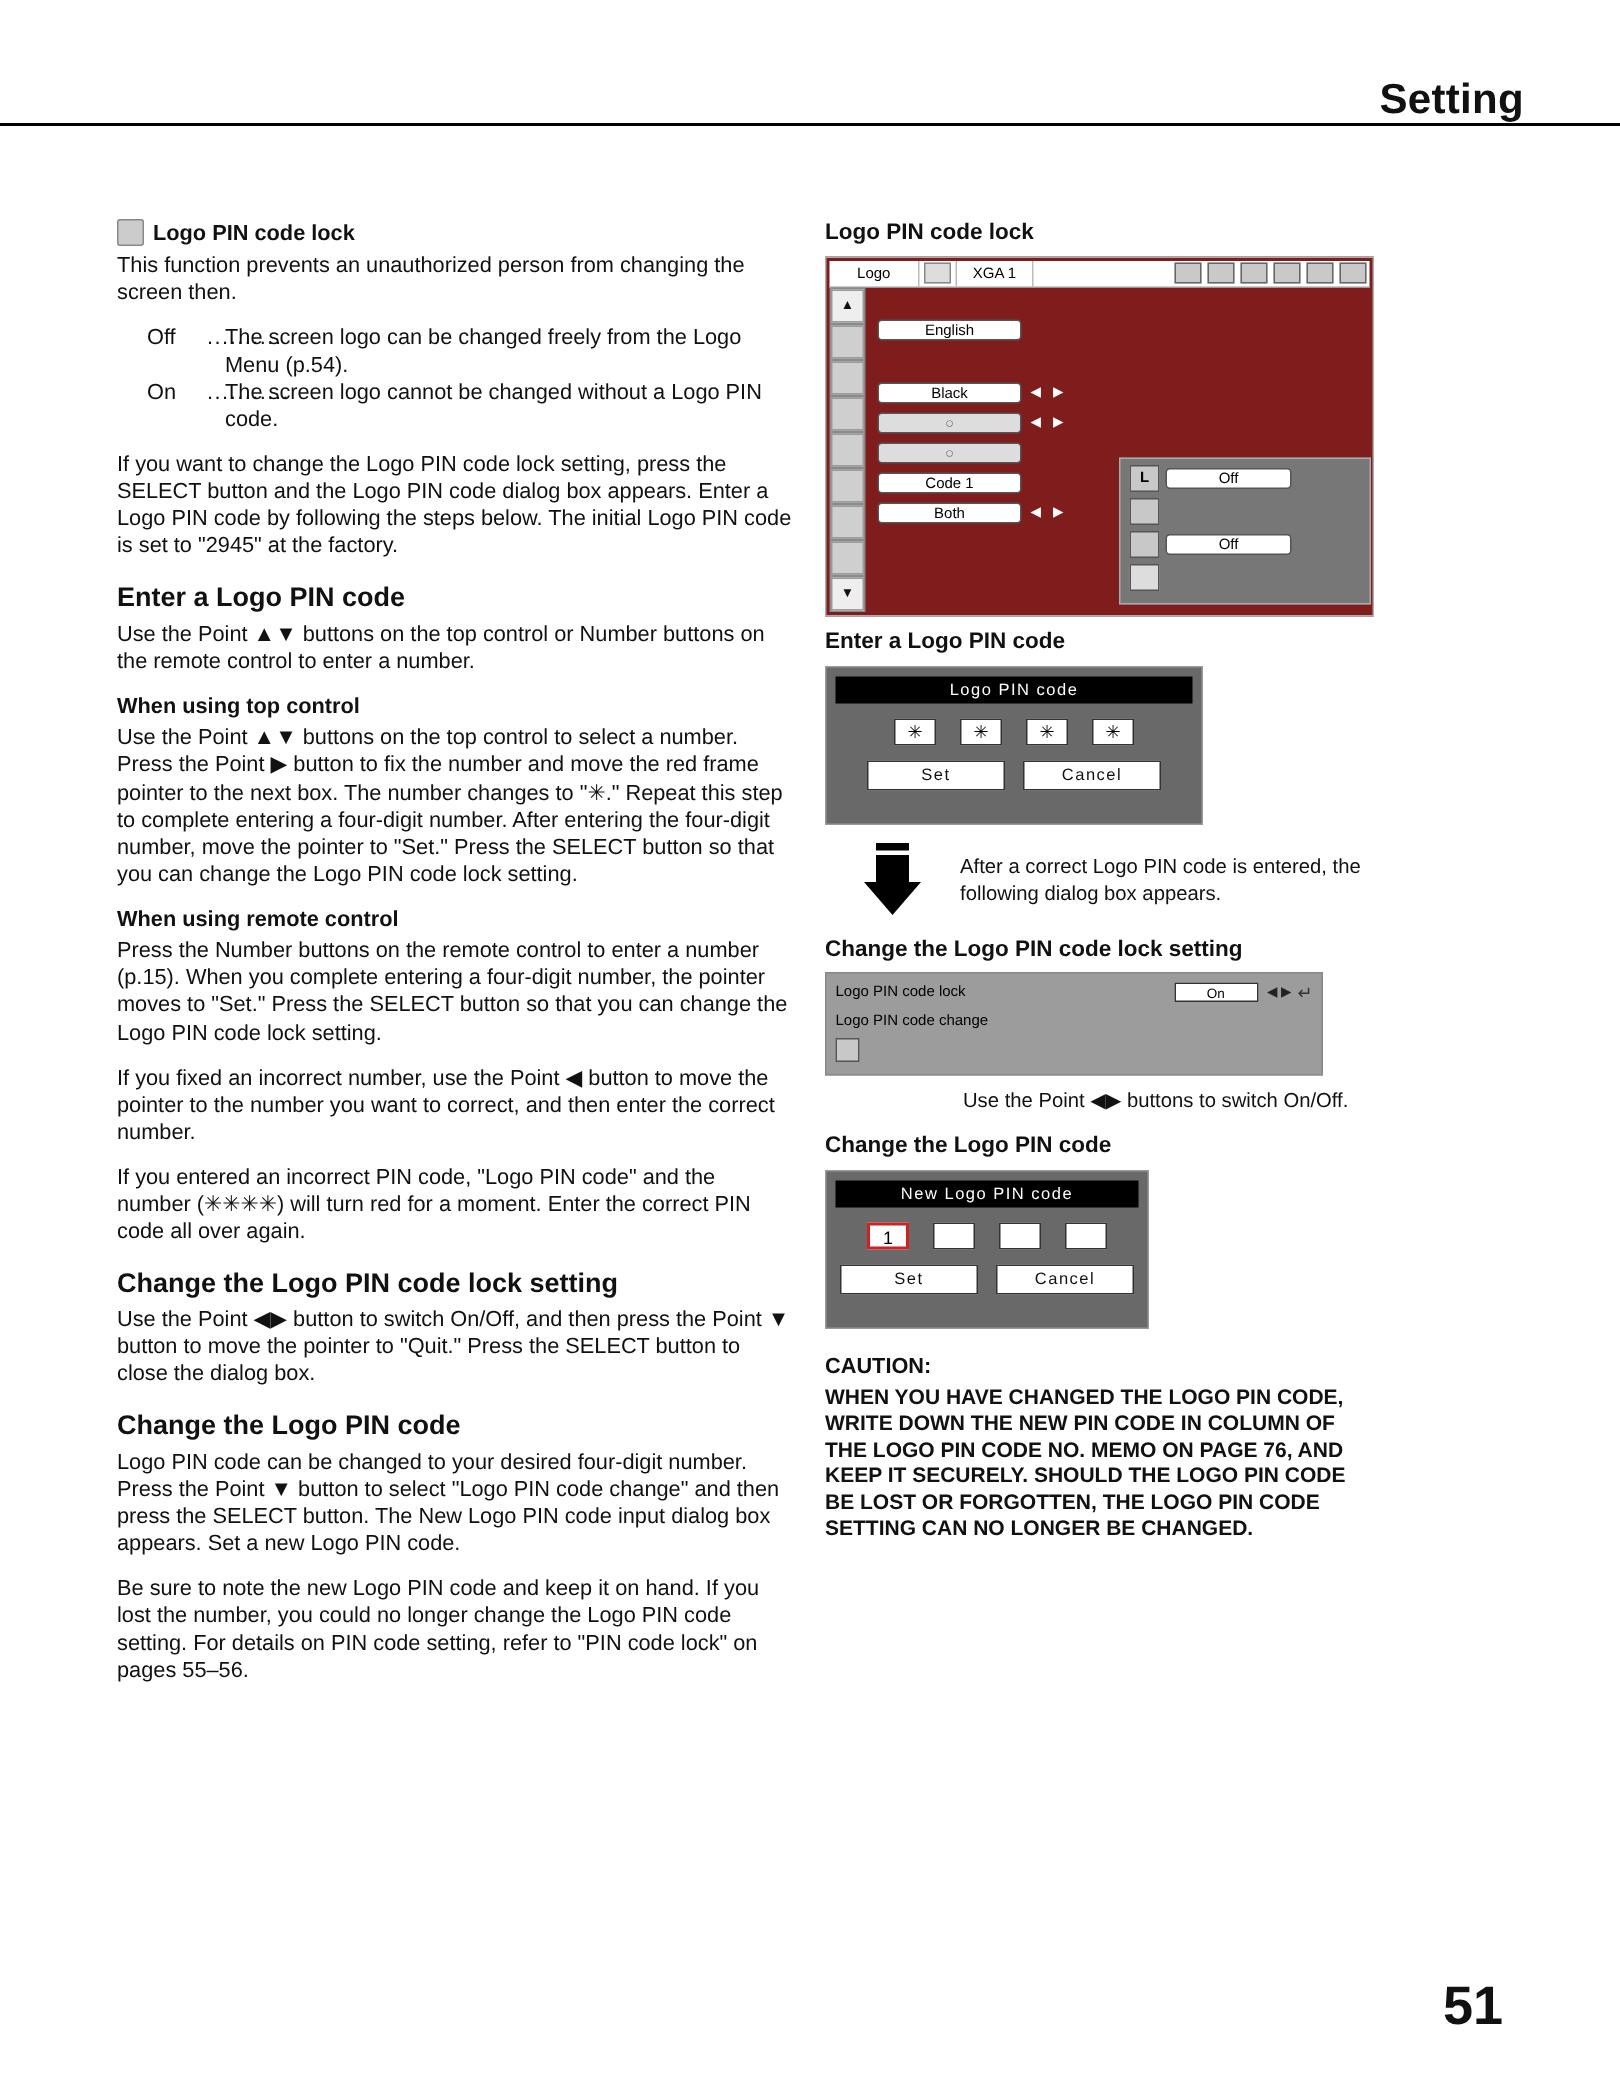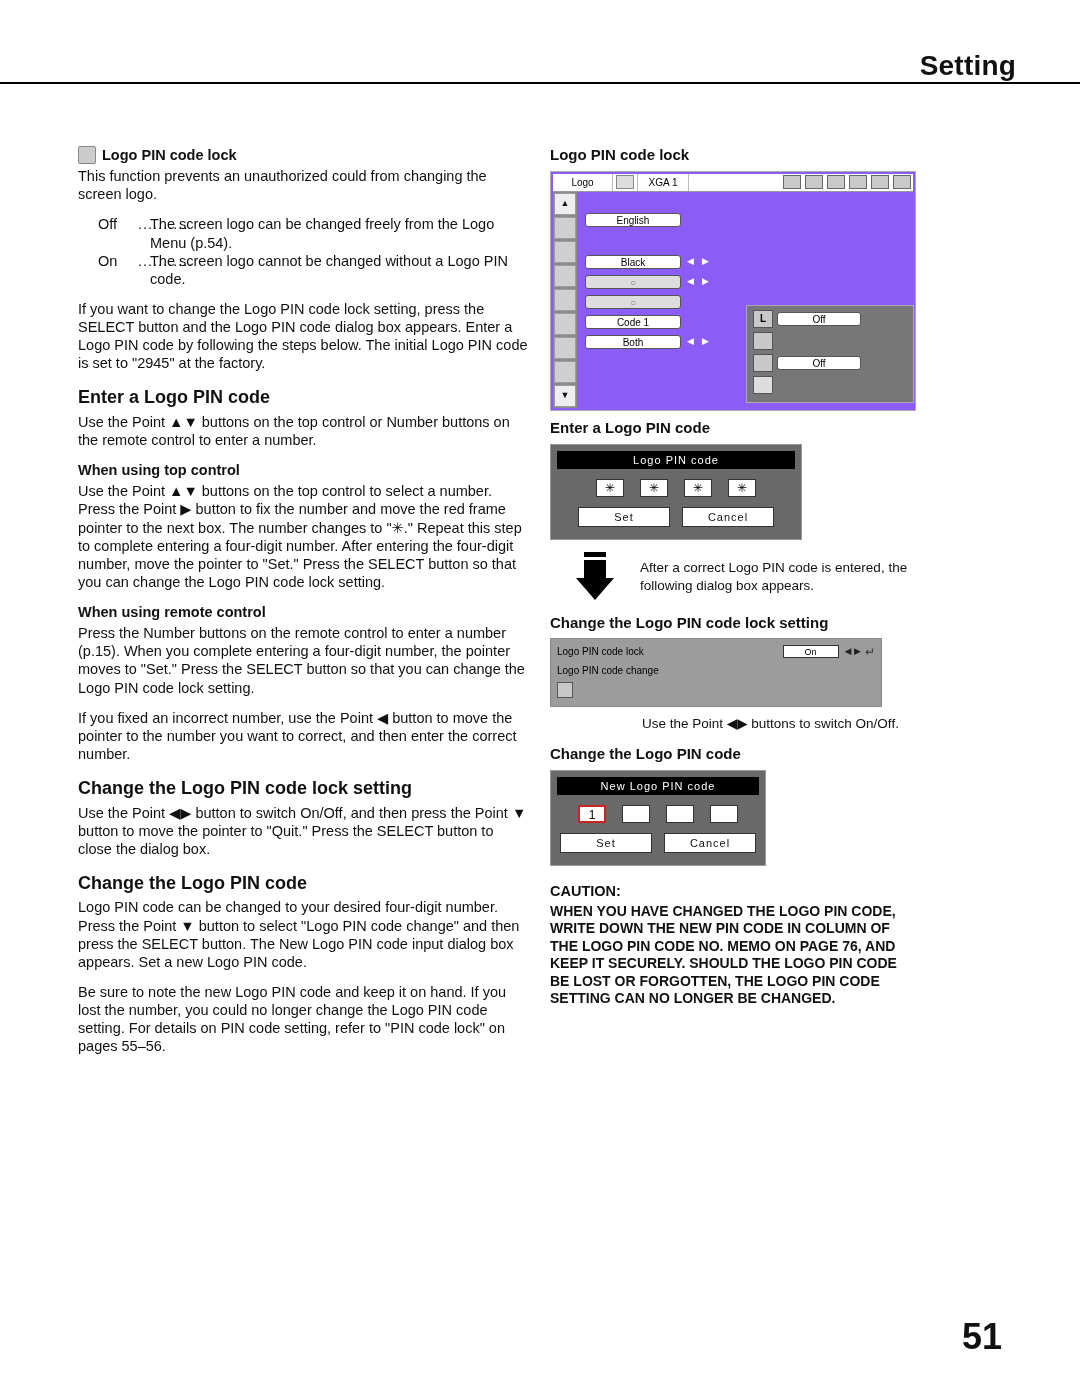--- a/index.html
+++ b/index.html
@@ -11,40 +11,40 @@
   .col-left { flex:0 0 450px; }
   .col-right { flex:0 0 366px; }
   .sec-title { font-weight:700; font-size:14.5px; margin:4px 0 3px; }
   .sec-title.large { font-size:18px; margin-top:14px; margin-bottom:4px; }
   .para { margin:0 0 12px; }
   .deflist { display:grid; grid-template-columns: 40px 12px auto; margin:5px 0 12px 18px; }
   .deflist > div { padding:0 2px; }
   .dots { letter-spacing:1px; }
   .icon-box { display:inline-block; width:18px; height:18px; vertical-align:-4px; background:#ccc; border:1px solid #888; border-radius:2px; margin-right:6px; }
   
-  .osd { background:#8b5cf6; padding:2px; display:inline-block; }
+  .osd { background:#7f1d1d; padding:2px; display:inline-block; }
   .osd-frame { border:1px solid #aaacae; }
   .osd-titlebar { background:#fff; color:#000; height:18px; display:flex; align-items:center; font:400 10px/1 Helvetica,Arial,sans-serif; border-bottom:1px solid #999; }
   .osd-titlebar .tlabel { width:60px; text-align:center; border-right:1px solid #bbb; height:100%; line-height:18px; }
   .osd-titlebar .tsel { width:18px; height:14px; margin:2px 3px; border:1px solid #888; display:inline-block; background:#ddd;}
   .tab-row { display:flex; }
   .tab-row .tab-icon { width:18px; height:14px; margin:1px 2px; border:1px solid #666; background:#c9c9c9; }
   .osd-body { display:flex; }
   .osd-side { display:flex; flex-direction:column; background:#8a8a8a; }
   .osd-side .sicon { width:22px; height:22px; border:1px solid #9c9c9c; background:#cfcfcf; margin:1px; }
   .osd-list { padding:18px 6px 4px 8px; }
   .osd-row { display:flex; align-items:center; height:20px; }
   .osd-pill { background:#fff; border:1px solid #555; border-radius:3px; width:96px; height:14px; font:10px/14px Helvetica; text-align:center; color:#000; }
   .osd-pill.gray { background:#ddd; color:#777; }
   .lr-arrows { display:inline-flex; width:22px; justify-content:space-between; margin-left:6px; font-size:9px; color:#fff; }
   .sublist-float { position:absolute; background:#777; border:1px solid #aaa; padding:4px 6px 8px; }
   .mini-icon { width:20px; height:18px; border:1px solid #555; background:#c8c8c8; display:inline-flex; align-items:center; justify-content:center; font:700 10px Helvetica; color:#000; margin-right:4px;}
   .wide-pill { background:#fff; border:1px solid #555; border-radius:3px; width:84px; height:14px; font:10px/14px Helvetica; text-align:center; color:#000; }
   .arrow-down { width:54px; height:54px; }
-  .panel-dark { background:#696969; border:1px solid #9a9a9a; padding:6px 6px 12px; }
+  .panel-dark { background:#696969; border:1px solid #9a9a9a; padding:6px 6px 22px; }
   .panel-title { background:#000; color:#fff; text-align:center; font:11px/18px Helvetica; letter-spacing:1px; height:18px; }
   .digit-row { display:flex; justify-content:center; gap:16px; margin:10px 0 10px; }
   .digit { width:28px; height:18px; background:#fff; border:1px solid #333; text-align:center; font:12px/16px Helvetica; color:#000; }
   .btn-row { display:flex; gap:12px; justify-content:center; }
   .osd-btn { background:#fff; border:1px solid #333; width:92px; text-align:center; font:11px/18px Helvetica; height:20px; letter-spacing:1px; }
   .panel-gray { background:#9c9c9c; border:1px solid #888; padding:6px 6px 8px; }
   .panel-gray .label { font:10px/1 Helvetica; color:#000; display:flex; align-items:center; }
   .panel-gray .pill { background:#fff; border:1px solid #333; width:56px; height:13px; font:9px/13px Helvetica; text-align:center; margin-left:14px; color:#000; }
   .panel-gray .icon-sq { width:16px; height:16px; border:1px solid #555; background:#c8c8c8; margin-top:6px;}
   .pagefoot { position:absolute; bottom:42px; right:78px; font:700 36px/1 Helvetica,Arial,sans-serif; }
@@ -56,21 +56,21 @@
 
 <div class="topline"></div>
 <div class="masthead">Setting</div>
 
 <div class="content">
 
   <div class="col-left">
     <div class="sec-title">
       <span class="icon-box"></span><span>Logo PIN code lock</span>
     </div>
-    <p class="para">This function prevents an unauthorized could from changing the screen logo.</p>
+    <p class="para">This function prevents an unauthorized person from changing the screen then.</p>
 
     <div class="deflist">
       <div>Off</div>
       <div class="dots">..........</div>
       <div>The screen logo can be changed freely from the Logo Menu (p.54).</div>
       <div>On</div>
       <div class="dots">...........</div>
       <div>The screen logo cannot be changed without a Logo PIN code.</div>
     </div>
 
@@ -79,20 +79,21 @@
     <div class="sec-title large">Enter a Logo PIN code</div>
     <p class="para">Use the Point ▲▼ buttons on the top control or Number buttons on the remote control to enter a number.</p>
 
     <div class="sec-title">When using top control</div>
     <p class="para">Use the Point ▲▼ buttons on the top control to select a number. Press the Point ▶ button to fix the number and move the red frame pointer to the next box. The number changes to "✳." Repeat this step to complete entering a four-digit number. After entering the four-digit number, move the pointer to "Set." Press the SELECT button so that you can change the Logo PIN code lock setting.</p>
 
     <div class="sec-title">When using remote control</div>
     <p class="para">Press the Number buttons on the remote control to enter a number (p.15). When you complete entering a four-digit number, the pointer moves to "Set." Press the SELECT button so that you can change the Logo PIN code lock setting.</p>
 
     <p class="para">If you fixed an incorrect number, use the Point ◀ button to move the pointer to the number you want to correct, and then enter the correct number.</p>
+    <p class="para">If you entered an incorrect PIN code, "Logo PIN code" and the number (✳✳✳✳) will turn red for a moment. Enter the correct PIN code all over again.</p>
 
     <div class="sec-title large">Change the Logo PIN code lock setting</div>
     <p class="para">Use the Point ◀▶ button to switch On/Off, and then press the Point ▼ button to move the pointer to "Quit." Press the SELECT button to close the dialog box.</p>
 
     <div class="sec-title large">Change the Logo PIN code</div>
     <p class="para">Logo PIN code can be changed to your desired four-digit number. Press the Point ▼ button to select "Logo PIN code change" and then press the SELECT button. The New Logo PIN code input dialog box appears. Set a new Logo PIN code.</p>
     <p class="para">Be sure to note the new Logo PIN code and keep it on hand. If you lost the number, you could no longer change the Logo PIN code setting. For details on PIN code setting, refer to "PIN code lock" on pages 55–56.</p>
   </div>
 
   <div class="col-right">

